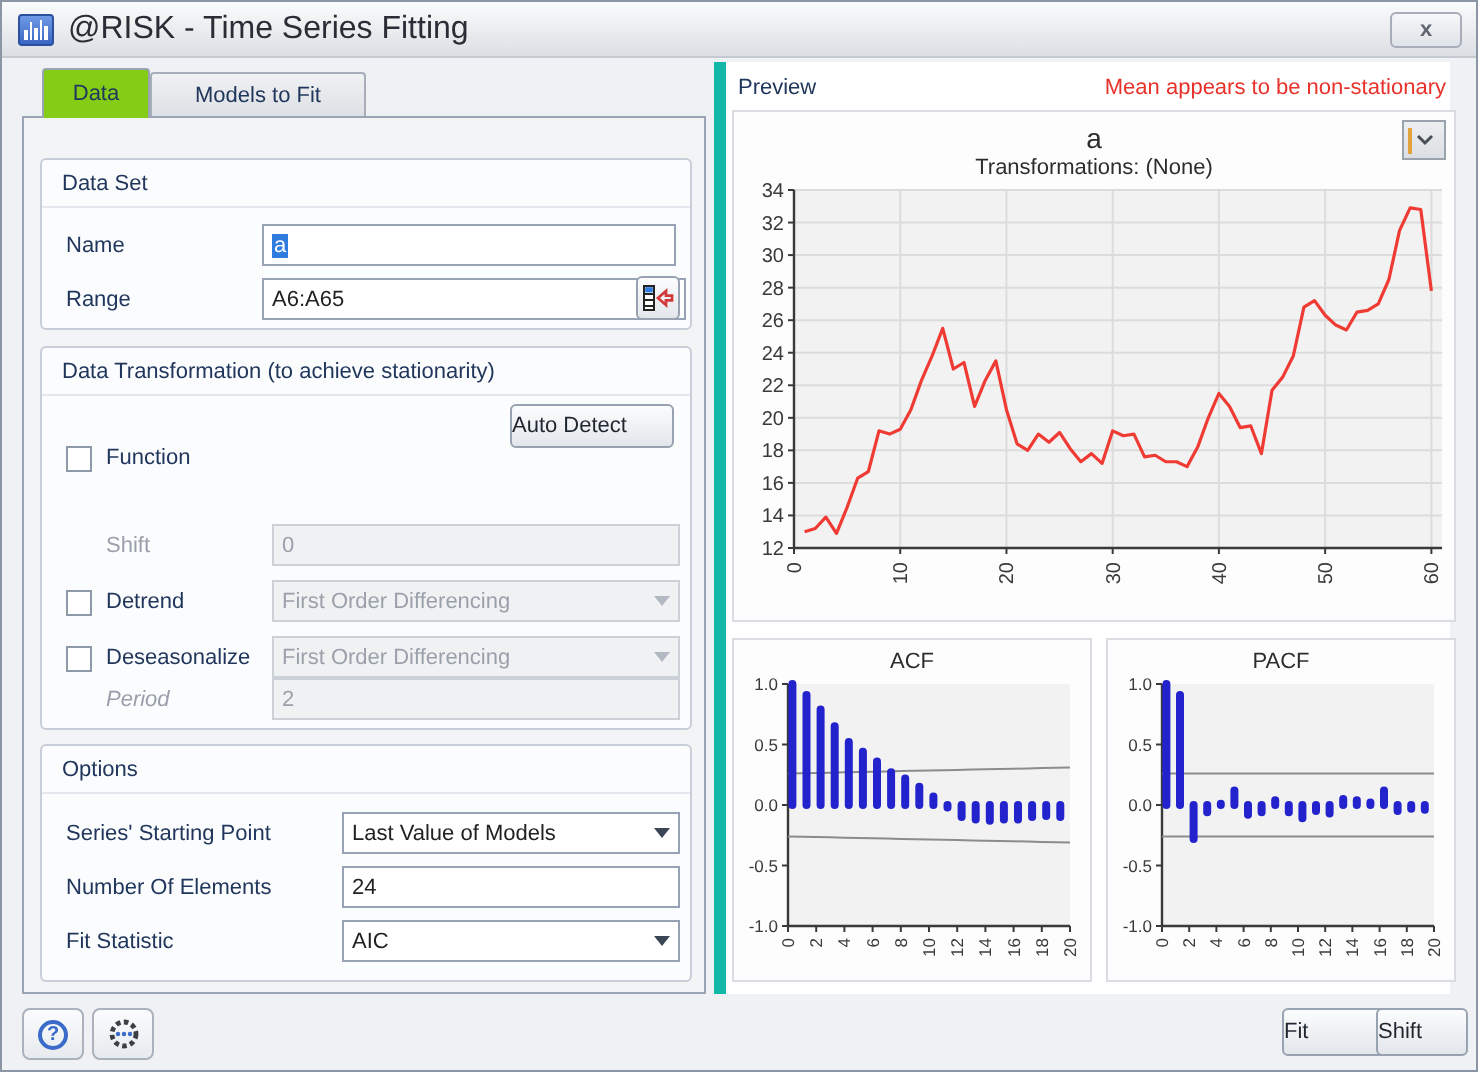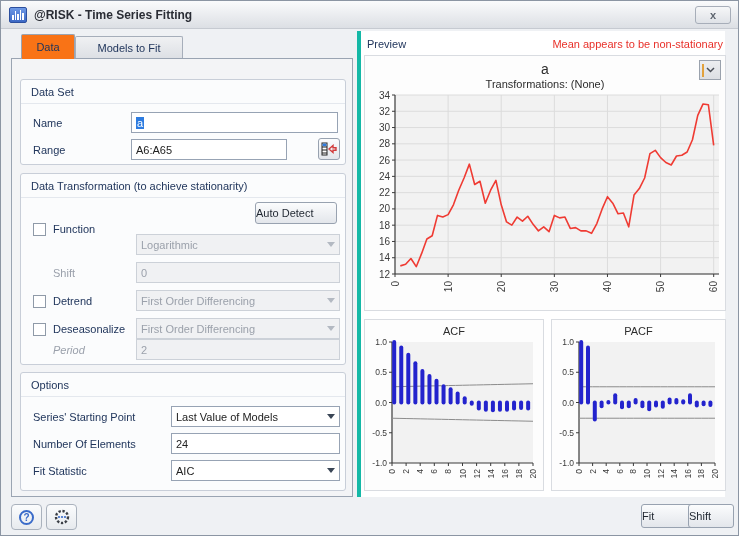--- a/index.html
+++ b/index.html
@@ -13,30 +13,30 @@
   .titlebar{
     position:absolute; left:0; top:0; width:100%; height:28px;
     background:linear-gradient(#fafbfc,#dcdfe4);
     border-bottom:1px solid #c6cad1;
     display:flex; align-items:center; padding:0 8px;
   }
   .app-icon{ width:18px; height:16px; border:1px solid #2c4f9e; border-radius:2px;
     background:linear-gradient(#6f9ae6,#3b67c4); display:flex; align-items:flex-end;
     gap:1px; padding:2px 2px; margin-right:7px; }
   .app-icon i{ display:block; width:2px; background:#fff; }
-  .title-text{ font-size:12px; font-weight:bold; color:#2a2d35; }
+  .title-text{ font-size:16px; font-weight:normal; color:#2a2d35; }
   .close-btn{
     position:absolute; right:7px; top:5px; width:36px; height:18px;
     background:linear-gradient(#f6f7f8,#dfe2e7); border:1px solid #a7aeb9; border-radius:3px;
     font-size:11px; font-weight:bold; color:#5f6670; text-align:center; line-height:16px; cursor:default;
   }
   
   .tab{ position:absolute; font-size:11px; color:#21365c; text-align:center; cursor:default; }
   .tab-active{ left:20px; top:33px; width:54px; height:25px; line-height:24px;
-    background:#f97316; border:1px solid #9aa4b2; border-bottom:none; border-radius:2px 2px 0 0; z-index:3; }
+    background:#84cc16; border:1px solid #9aa4b2; border-bottom:none; border-radius:2px 2px 0 0; z-index:3; }
   .tab-inactive{ left:74px; top:35px; width:108px; height:23px; line-height:22px;
     background:linear-gradient(#f0f1f3,#dcdfe4); border:1px solid #a6aeba; border-bottom:none; border-radius:2px 2px 0 0; z-index:1; }
   .tab-page{ position:absolute; left:10px; top:57px; width:342px; height:439px;
     background:#f3f4f6; border:1px solid #9aa4b2; z-index:2; }
   
   .group{ position:absolute; background:#fbfcfd; border:1px solid #c8ced8; border-radius:3px; }
   .group-hd{ font-size:11px; color:#21365c; padding:6px 10px 5px 10px; border-bottom:1px solid #e4e8ee; }
   .row{ position:absolute; height:22px; display:flex; align-items:center; }
   .lbl{ font-size:11px; color:#21365c; }
   .lbl-dis{ font-size:11px; color:#9aa0ab; }
@@ -46,21 +46,21 @@
   .combo{ justify-content:space-between; }
   .caret{ width:0; height:0; border-left:4px solid transparent; border-right:4px solid transparent;
     border-top:5px solid #3a4656; margin-left:4px; }
   .caret-dis{ border-top-color:#b3b9c2; }
   .sel-hl{ background:#2e7ce0; color:#fff; padding:0 1px; }
   .checkbox{ width:13px; height:13px; background:#fff; border:1px solid #8f9aa8; margin-right:7px; flex:0 0 auto; }
   .btn{ background:linear-gradient(#fbfcfd,#e3e6eb); border:1px solid #98a2b0; border-radius:3px;
     font-size:11px; color:#1f2630; cursor:default; }
   
   .preview-panel{ position:absolute; left:356px; top:30px; width:368px; height:466px;
-    background:#fff; border-left:4px solid #14b8a6; }
+    background:#fff; border-left:6px solid #14b8a6; }
   .preview-label{ position:absolute; left:6px; top:7px; font-size:11px; color:#21365c; }
   .warning{ position:absolute; right:2px; top:7px; font-size:11px; }
   .card{ position:absolute; background:#fdfdfd; border:1px solid #d9dce1; }
   .main-card{ left:3px; top:24px; width:362px; height:256px; }
   .chart-title{ text-align:center; font-size:14px; color:#2d2d2d; margin-top:5px; }
   .chart-sub{ text-align:center; font-size:11px; color:#2d2d2d; margin-top:1px; }
   .mini-title{ text-align:center; font-size:11px; color:#2d2d2d; margin-top:5px; }
   .dd-btn{ position:absolute; right:4px; top:4px; width:22px; height:20px;
     background:linear-gradient(#eceef0,#dcdfe3); border:1px solid #9aa2ad; display:flex; align-items:center; justify-content:center; }
   .dd-accent{ position:absolute; left:2px; top:3px; width:2px; height:13px; background:#e2a23c; }
@@ -98,21 +98,21 @@
       <div class="group-hd">Data Set</div>
       <div class="row" style="left:12px; top:32px;">
           <span class="lbl">Name</span>
         </div>
       <div class="field" style="left:110px; top:32px; width:207px;">
         <span class="sel-hl">a</span>
       </div>
       <div class="row" style="left:12px; top:59px;">
           <span class="lbl">Range</span>
         </div>
-      <div class="field" style="left:110px; top:59px; width:156px;">
+      <div class="field" style="left:110px; top:59px; width:212px;">
         <span>A6:A65</span>
       </div>
       <div class="btn" style="position:absolute; left:297px; top:58px; width:22px; height:22px; display:flex; align-items:center; justify-content:center;">
         <svg width="16" height="14" viewBox="0 0 16 14">
           <rect x="1" y="1" width="5" height="12" fill="#fff" stroke="#222" stroke-width="1"></rect>
           <rect x="1.6" y="1.6" width="3.8" height="2.6" fill="#2e7ce0"></rect>
           <line x1="1" y1="5" x2="6" y2="5" stroke="#222" stroke-width="1"></line>
           <line x1="1" y1="8" x2="6" y2="8" stroke="#222" stroke-width="1"></line>
           <line x1="1" y1="11" x2="6" y2="11" stroke="#222" stroke-width="1"></line>
           <path d="M8 7 L12 3.5 L12 5.8 L15 5.8 L15 8.2 L12 8.2 L12 10.5 Z" fill="none" stroke="#d23b3b" stroke-width="1.4"></path>
@@ -120,24 +120,20 @@
       </div>
     </div>
 
     <div class="group" style="left:8px; top:114px; width:326px; height:192px;">
       <div class="group-hd">Data Transformation (to achieve stationarity)</div>
       <div class="btn" style="position:absolute; right:8px; top:28px; width:82px; height:22px; line-height:21px;">Auto Detect</div>
 
       <div class="row" style="left:12px; top:44px;">
         <span class="checkbox"></span>
         <span class="lbl">Function</span>
-      </div>
-      <div class="field field-dis combo" style="left:115px; top:60px; width:204px;">
-        <span>Logarithmic</span>
-        <span class="caret caret-dis"></span>
       </div>
 
       <div class="row" style="left:32px; top:88px;">
           <span class="lbl-dis">Shift</span>
         </div>
       <div class="field field-dis" style="left:115px; top:88px; width:204px;">
         <span>0</span>
       </div>
 
       <div class="row" style="left:12px; top:116px;">

